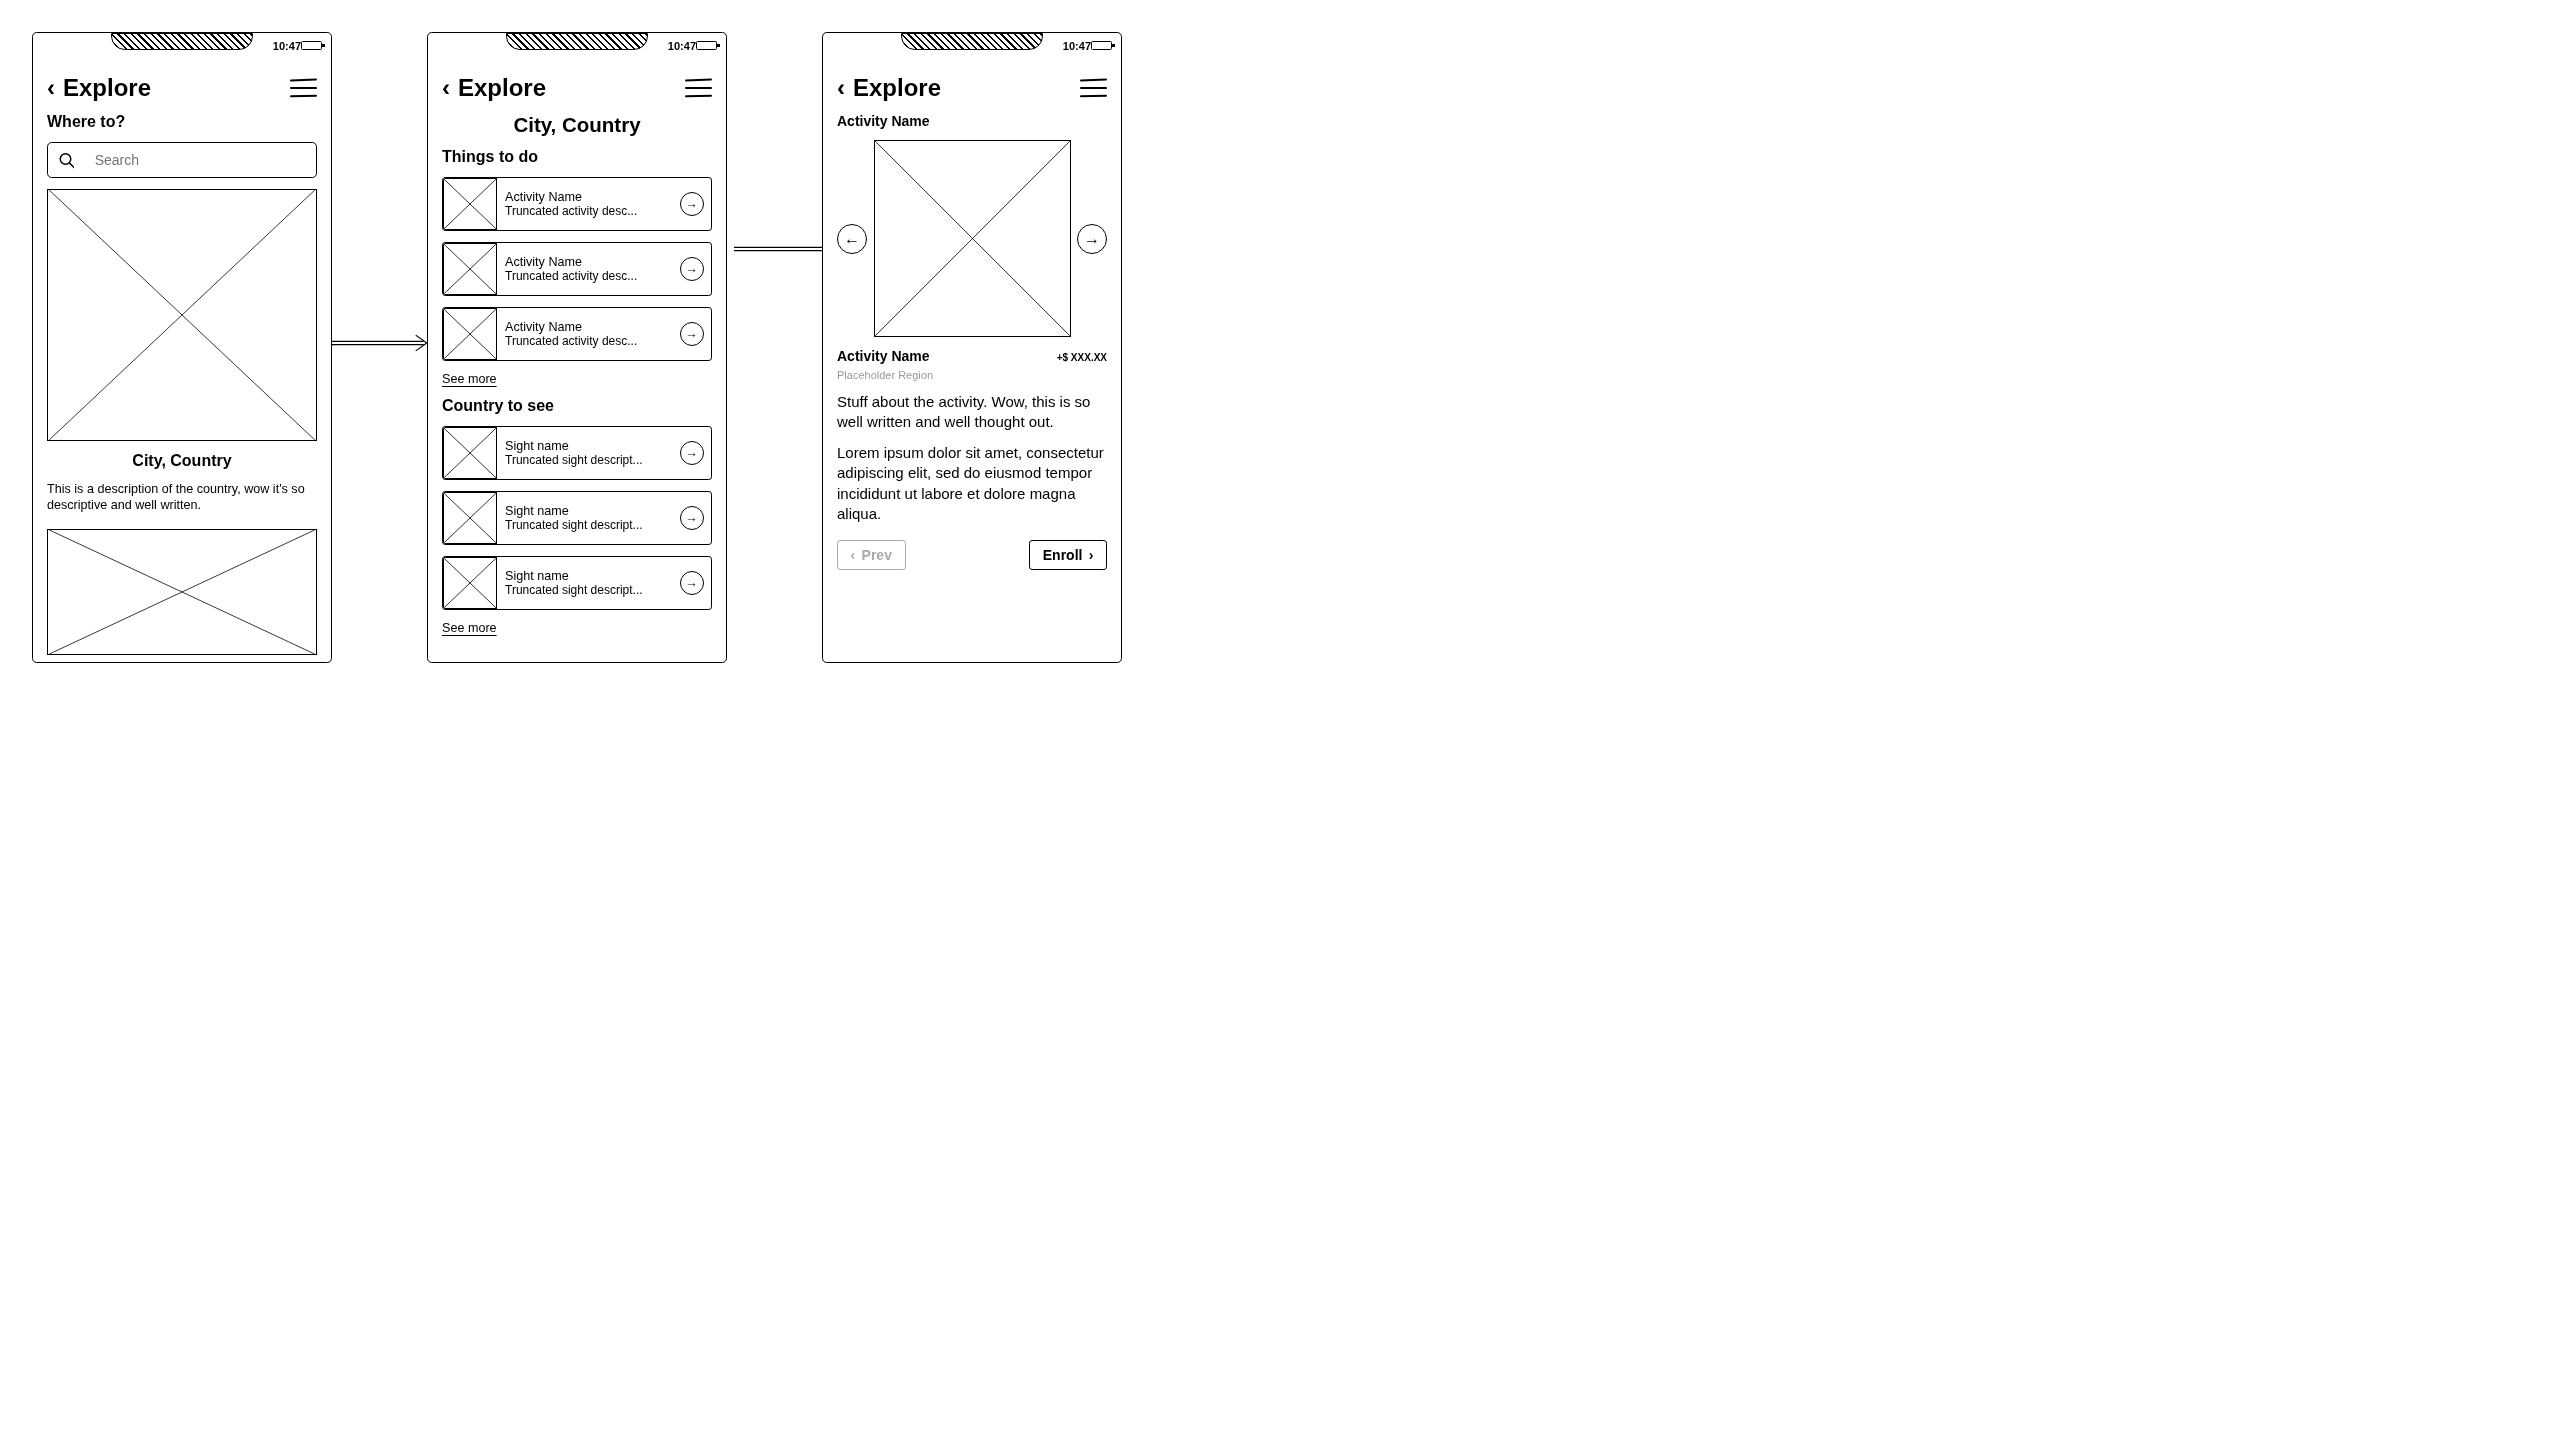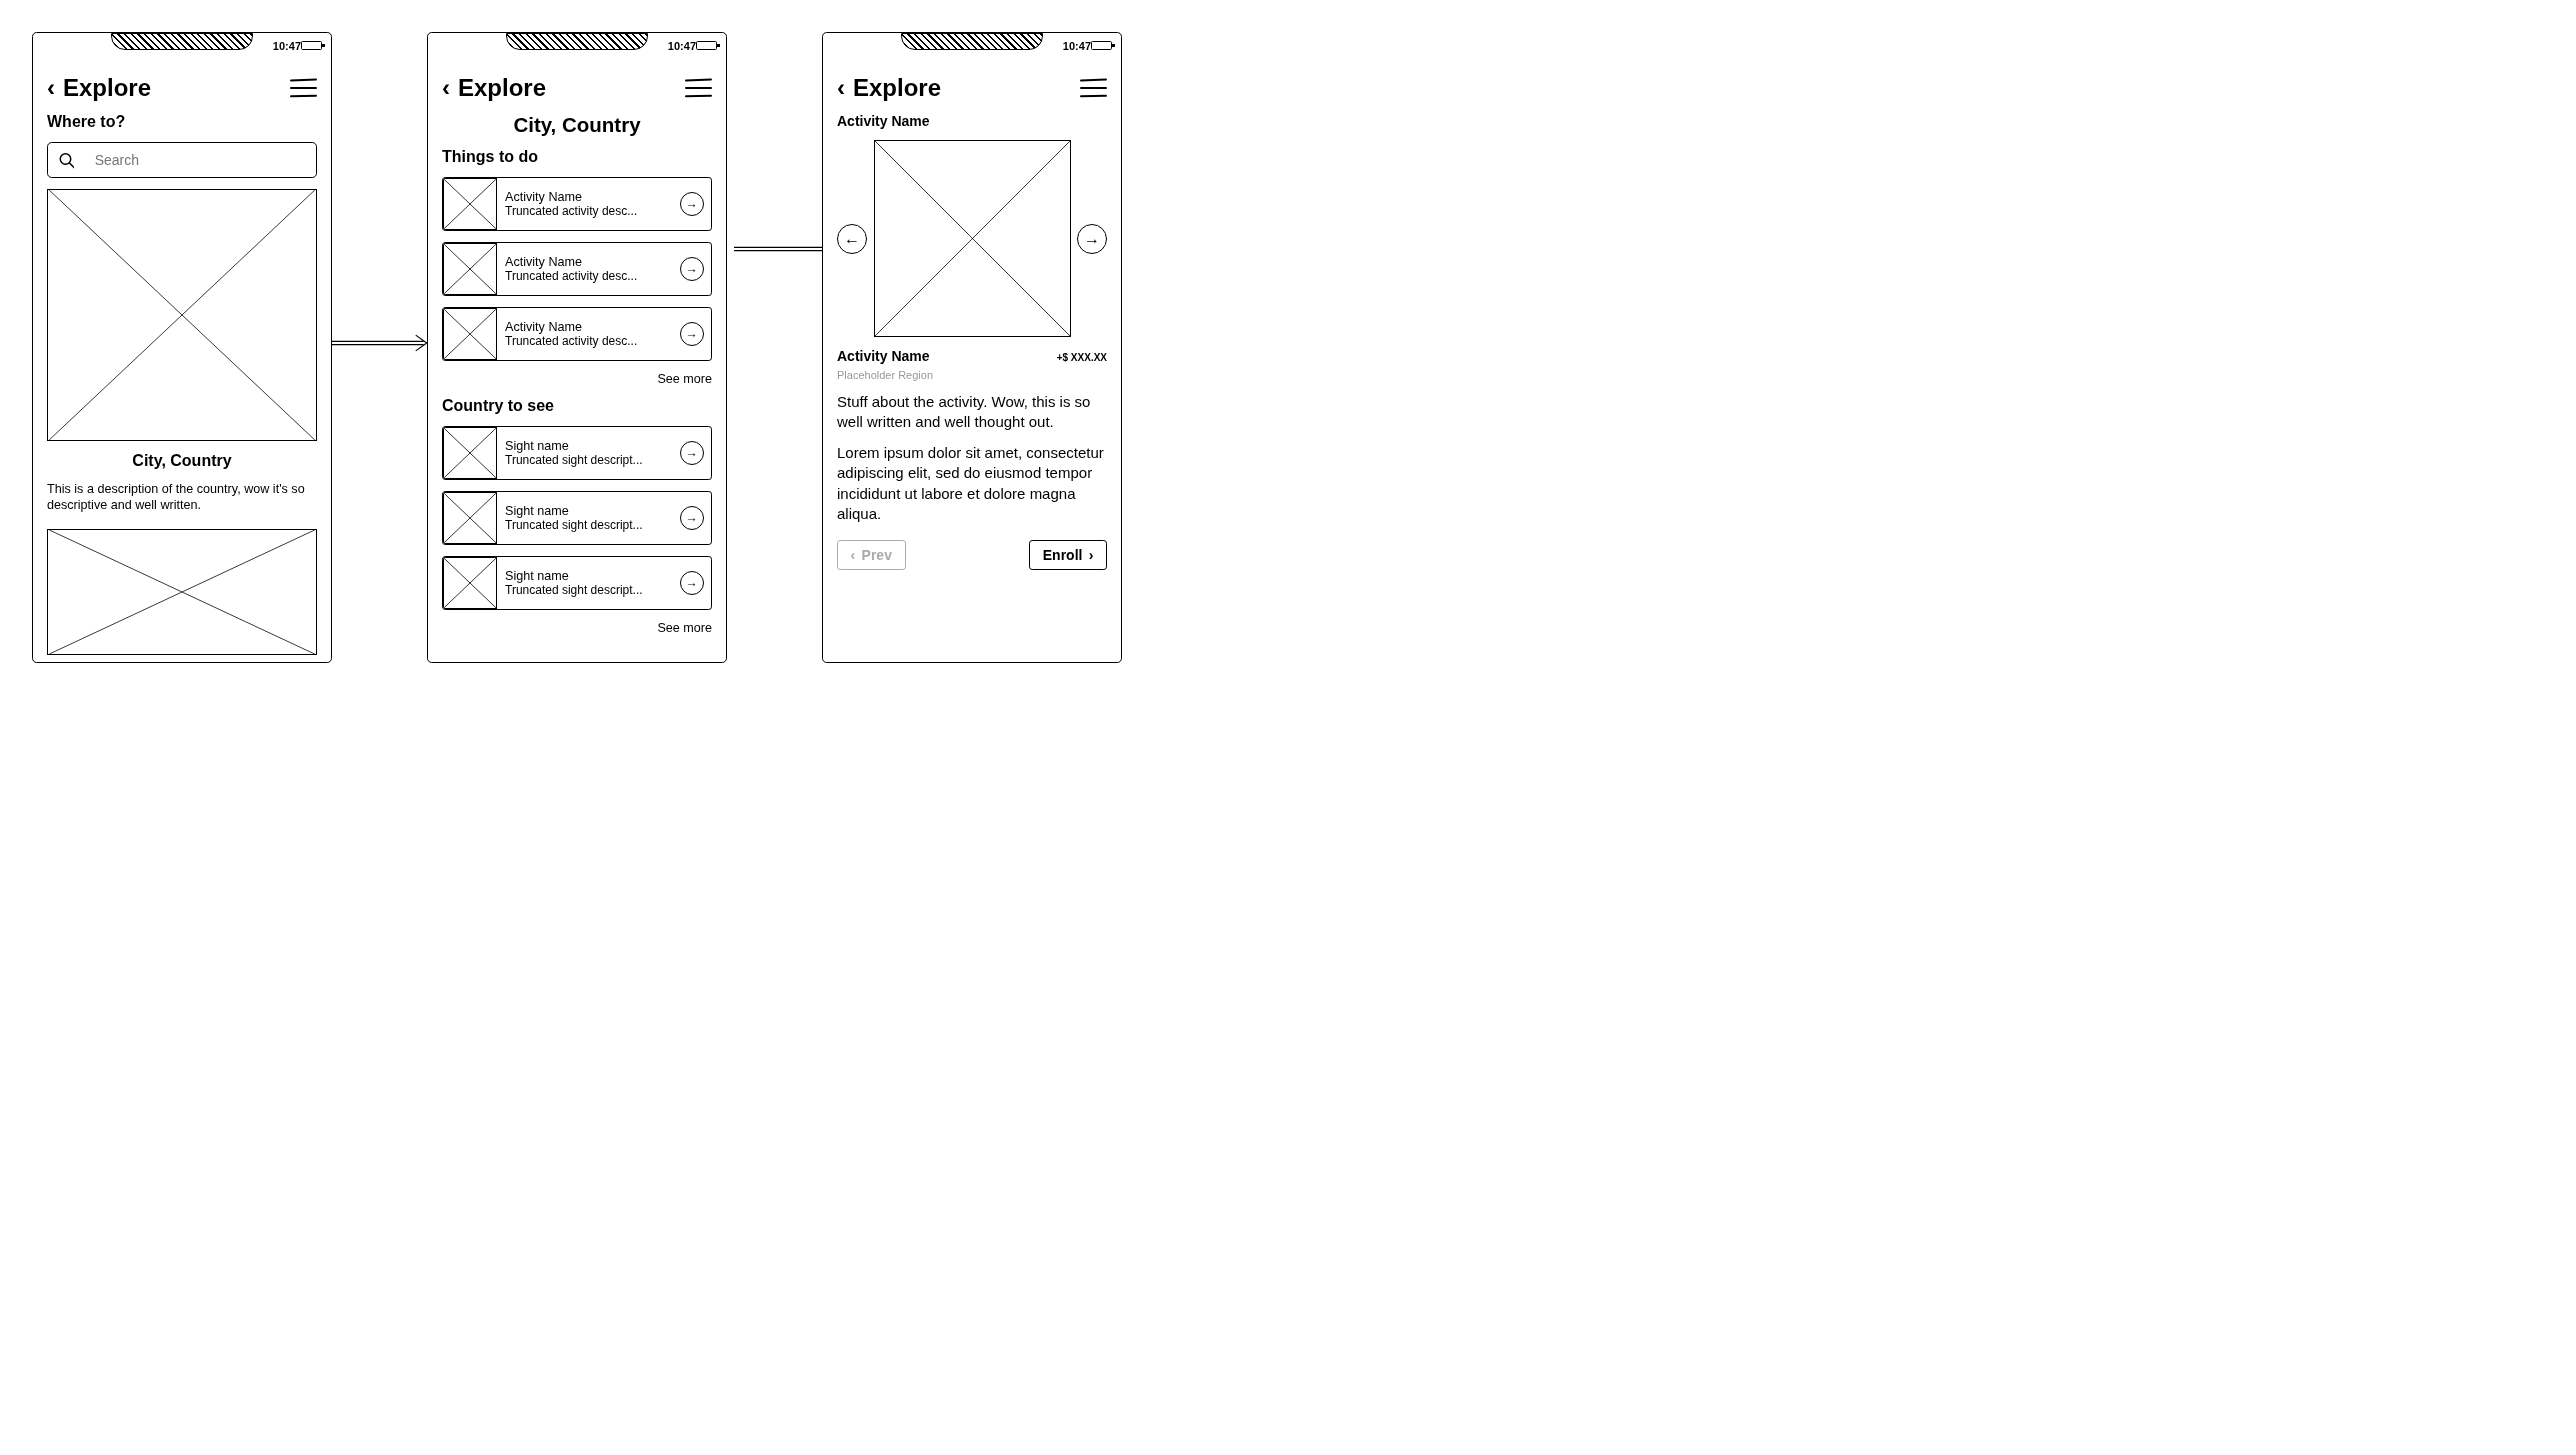--- a/index.html
+++ b/index.html
@@ -70,21 +70,21 @@
   .desc { font-size:12.6px; line-height:1.3; }
   .listcard {
     border:1.6px solid #000; border-radius:3.2px; height:54px; display:flex; align-items:stretch; overflow:hidden;
   }
   .listcard .thumb { width:54px; border-right:1.6px solid #000; position:relative; }
   .listcard .txt { flex:1; padding:6.3px 8px; display:flex; flex-direction:column; justify-content:center; }
   .listcard .name { font-size:12.6px; }
   .listcard .truncated { font-size:12px; }
   .listcard .go { width:39px; display:flex; align-items:center; justify-content:center; }
   .circbtn { width:24px; height:24px; border:1.6px solid #000; border-radius:50%; display:flex; align-items:center; justify-content:center; font-size:12.6px; background:#fff; }
-  .see-more { text-align:right; font-size:12.6px; text-underline-offset:3.2px; }
+  .see-more { text-align:left; font-size:12.6px; text-decoration:underline; text-underline-offset:3.2px; }
   .slist { display:flex; flex-direction:column; gap:11px; }
   .carousel { position:relative; display:flex; align-items:center; justify-content:center; }
   .carousel .imgbox { width:197px; height:197px; }
   .carousel .circbtn { position:absolute; width:30px; height:30px; font-size:16px; }
   .carousel .prev { left:0; }
   .carousel .next { right:0; }
   .titlerow { display:flex; justify-content:space-between; align-items:baseline; }
   .price { font-size:10px; font-weight:bold; }
   .placeholder { color:#999; font-size:11px; margin-top:-6.3px; }
   .para { font-size:15px; line-height:1.35; }

